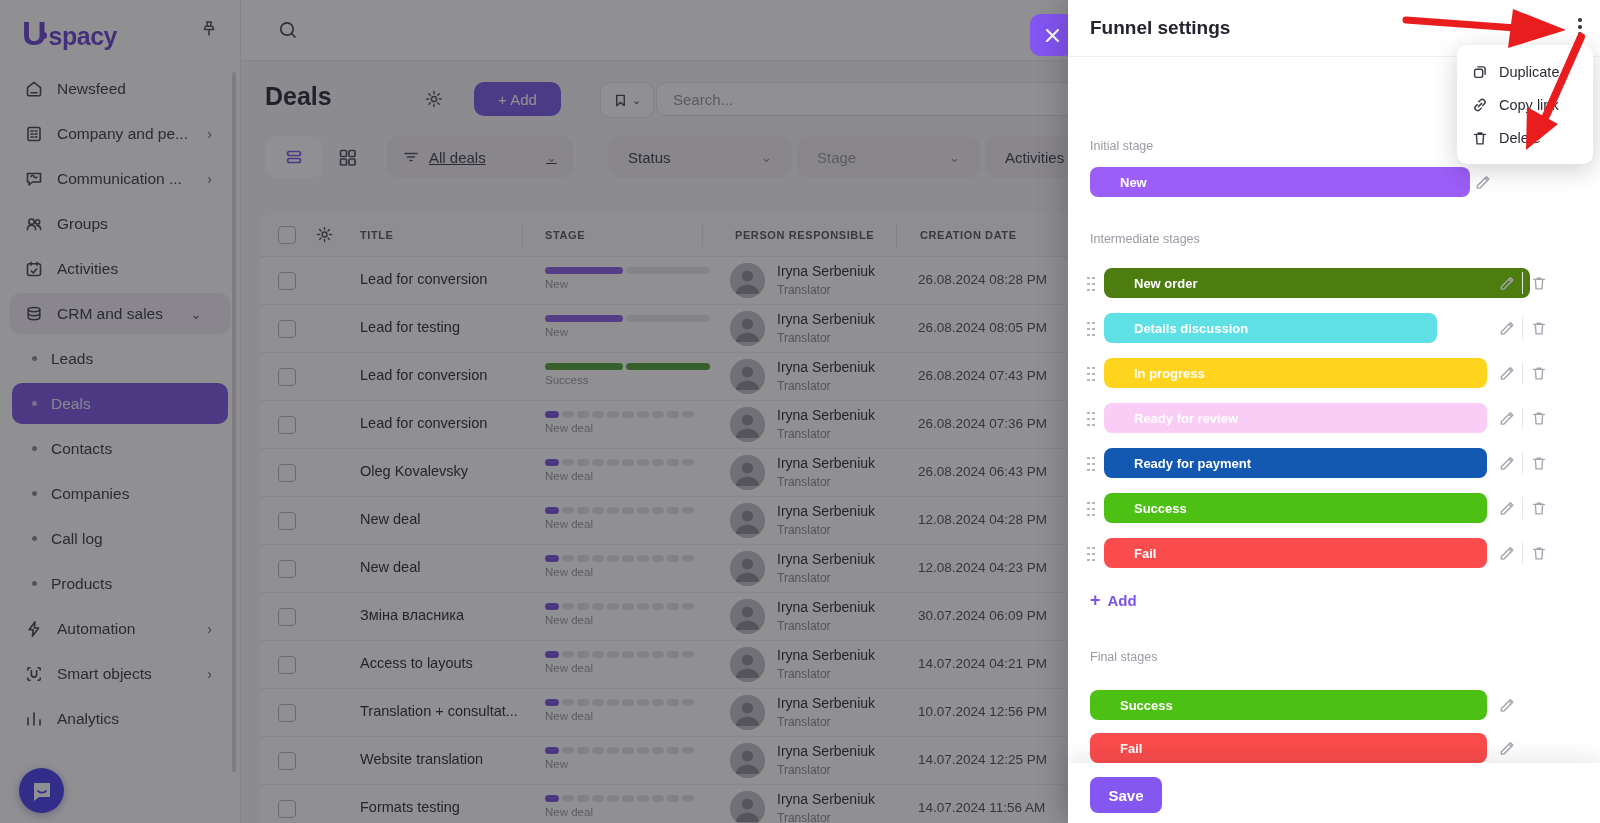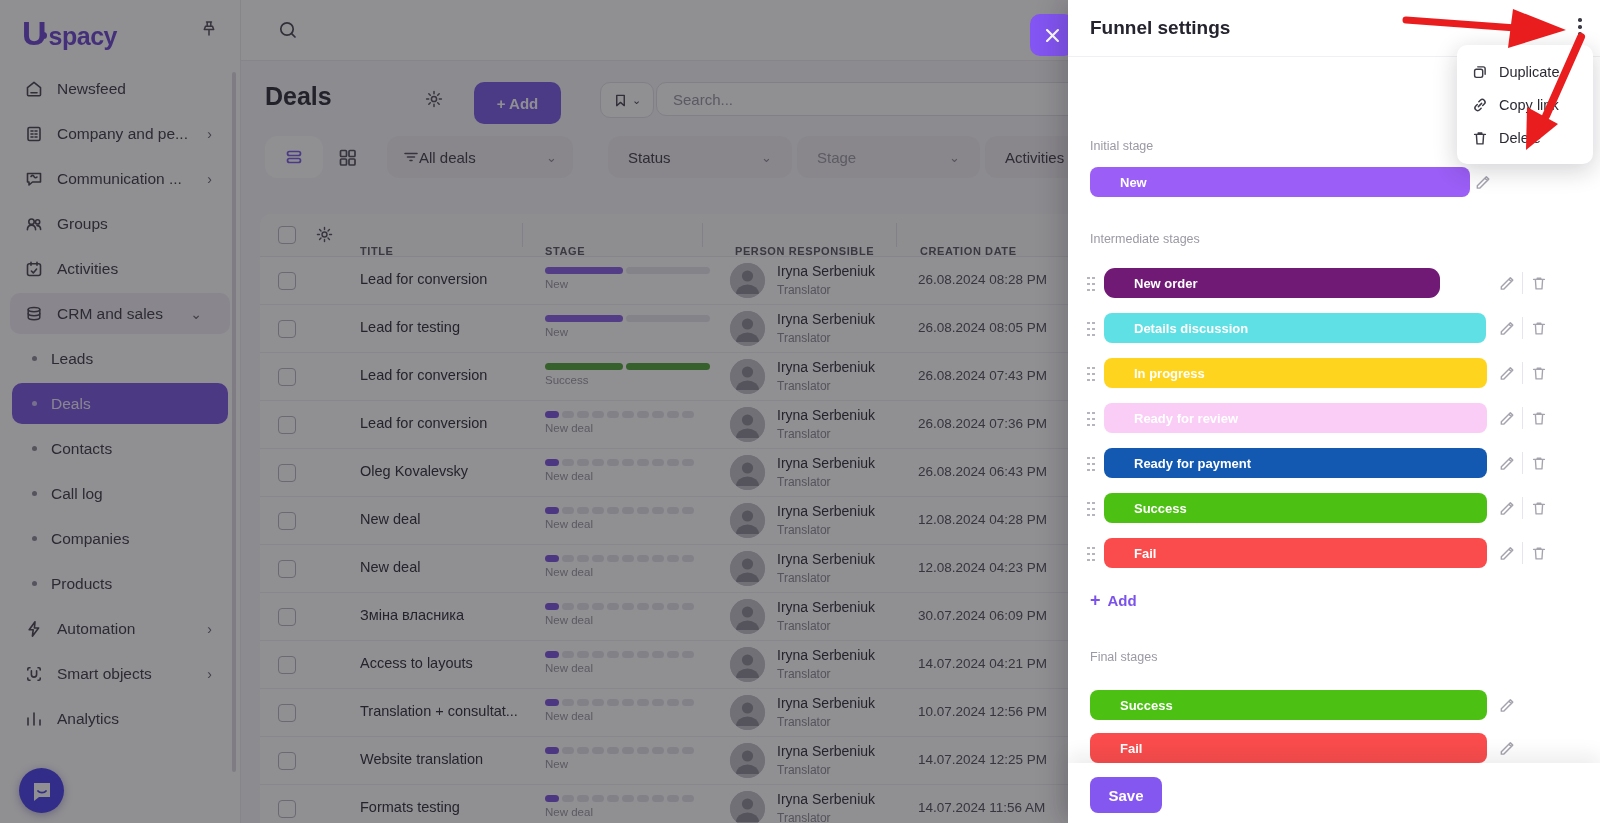--- a/index.html
+++ b/index.html
@@ -25,41 +25,41 @@
   .side-scroll{position:absolute;right:4px;top:72px;width:4px;height:700px;background:#DEDDE3;border-radius:2px;}
   
   .chat-fab{position:absolute;left:19px;top:768px;width:45px;height:45px;border-radius:50%;background:#4C44EE;z-index:30;
             display:flex;align-items:center;justify-content:center;box-shadow:0 2px 8px rgba(40,30,120,.35);}
   
   .main{position:absolute;left:241px;top:0;width:1359px;height:823px;background:#F7F7F9;}
   .topbar{position:absolute;left:0;top:0;width:100%;height:60px;background:#FFFFFF;border-bottom:1px solid #EDECF0;}
   .search-ico{position:absolute;left:36px;top:19px;color:#4A4754;}
   .page-title{position:absolute;left:24px;top:82px;font-size:25px;font-weight:700;color:#2E2C38;}
   .hdr-gear{position:absolute;left:183px;top:89px;color:#56535F;}
-  .btn-add{position:absolute;left:233px;top:82px;width:87px;height:42px;background:#7C5CE8;border-radius:10px;
-           color:#fff;font-size:15px;font-weight:700;display:flex;align-items:center;justify-content:center;}
+  .btn-add{position:absolute;left:233px;top:82px;width:87px;height:34px;background:#7C5CE8;border-radius:10px;
+           color:#fff;font-size:15px;font-weight:400;display:flex;align-items:center;justify-content:center;}
   .bm-pill{position:absolute;left:359px;top:82px;width:52px;height:34px;background:#fff;border:1px solid #E3E2E8;border-radius:10px;
            display:flex;align-items:center;justify-content:center;gap:4px;color:#4A4754;}
   .srch{position:absolute;left:415px;top:82px;width:560px;height:34px;background:#fff;border:1px solid #E3E2E8;border-radius:10px;
         font-size:15px;color:#3B3945;padding:0 16px;box-sizing:border-box;font-family:"Liberation Sans",sans-serif;outline:none;}
   .srch::placeholder{color:#9A98A2;}
   .view-pill{position:absolute;left:24px;top:136px;width:58px;height:42px;background:#fff;border-radius:12px;
              display:flex;align-items:center;justify-content:center;color:#7C5CE8;}
   .grid-ico{position:absolute;left:96px;top:147px;color:#55525E;}
   .pill{position:absolute;top:136px;height:42px;background:#F1F0F4;border-radius:12px;display:flex;align-items:center;
         font-size:15px;color:#44414D;box-sizing:border-box;}
   .pill .chev{margin-left:auto;color:#8F8D98;font-size:13px;}
-  .pill.p-alldeals{left:146px;width:186px;padding:0 16px;}
+  .pill.p-alldeals{left:146px;width:186px;padding:0 16px;gap:10px;text-decoration:underline;}
   .pill.p-status{left:367px;width:184px;padding:0 20px;}
   .pill.p-stage{left:556px;width:183px;padding:0 20px;color:#9D9BA5;}
   .pill.p-activities{left:744px;width:150px;padding:0 20px;}
   
   .card{position:absolute;left:19px;top:214px;width:1340px;height:620px;background:#fff;border-radius:12px 12px 0 0;}
   .thead{position:relative;height:42px;border-bottom:1px solid #ECEBEF;background:#FBFBFC;border-radius:12px 12px 0 0;}
-  .thead .hl-txt{position:absolute;top:15px;font-size:11px;font-weight:700;letter-spacing:.6px;color:#5B5964;margin-top:16px;}
+  .thead .hl-txt{position:absolute;top:15px;font-size:11px;font-weight:700;letter-spacing:.6px;color:#5B5964;}
   .c-title{left:100px}.c-stage{left:285px}.c-person{left:475px}.c-date{left:660px}
   .vd{position:absolute;top:9px;width:1px;height:24px;background:#E5E4EA;}
   .vd1{left:262px}.vd2{left:442px}.vd3{left:636px}
   .cb{position:absolute;left:18px;top:50%;margin-top:-9px;width:18px;height:18px;border:1.6px solid #B9B7C0;border-radius:4px;background:#fff;box-sizing:border-box;}
   .thead .gear{position:absolute;left:55px;top:11px;color:#56535F;}
   .trow{position:relative;height:47px;border-bottom:1px solid #F0EFF3;}
   .trow .t{position:absolute;left:100px;top:14px;font-size:14.5px;color:#33313C;}
   .stg{position:absolute;left:285px;top:9px;}
   .sbar{display:flex;gap:3px;align-items:center;height:8px;}
   .seg-wide{height:7px;border-radius:4px;}
@@ -188,25 +188,25 @@
       <div class="sub-item active">
         <span class="bullet"></span>
         <span>Deals</span>
       </div>
       <div class="sub-item">
         <span class="bullet"></span>
         <span>Contacts</span>
       </div>
       <div class="sub-item">
         <span class="bullet"></span>
-        <span>Call log</span>
+        <span>Companies</span>
       </div>
       <div class="sub-item">
         <span class="bullet"></span>
-        <span>Companies</span>
+        <span>Call log</span>
       </div>
       <div class="sub-item">
         <span class="bullet"></span>
         <span>Products</span>
       </div>
       <div class="nav-item">
         <span class="nicon">
             <svg width="20" height="20" viewBox="0 0 20 20" fill="none" stroke="currentColor" stroke-width="1.6" stroke-linejoin="round">
               <path d="M11 2.8 5.2 10.8h4l-.8 6.4 6.2-8.2h-4.2z"></path>
             </svg>
@@ -749,35 +749,35 @@
         </svg>
     </span>
     <div class="stage-bar" style="left: 22px; top: 733px; width: 397px; background-color: rgb(250, 76, 76);">Fail</div>
     <span class="rowtool" style="left:430px;top:738px">
       <svg width="19" height="19" viewBox="0 0 20 20" fill="none" stroke="currentColor" stroke-width="1.5" stroke-linecap="round" stroke-linejoin="round">
           <path d="M3.5 14.5 13 5l2.5 2.5L6 17H3.5zM11.5 6.5 14 9"></path>
         </svg>
     </span>
 
       <span class="handle" style="top: 275px;"></span>
-      <div class="stage-bar" style="left: 36px; width: 336px; top: 268px; background-color: #701a75; border-radius: 11px;">New order</div>
+      <div class="stage-bar" style="left: 36px; width: 426px; top: 268px; background-color: #4d7c0f;">New order</div>
       <span class="rowtool pencil" style="left: 430px; top: 273px;">
         <svg width="19" height="19" viewBox="0 0 20 20" fill="none" stroke="currentColor" stroke-width="1.5" stroke-linecap="round" stroke-linejoin="round">
           <path d="M3.5 14.5 13 5l2.5 2.5L6 17H3.5zM11.5 6.5 14 9"></path>
         </svg>
       </span>
       <span class="tool-sep" style="left: 454px; top: 272px;"></span>
       <span class="rowtool trash" style="left: 462px; top: 274px;">
         <svg width="18" height="18" viewBox="0 0 20 20" fill="none" stroke="currentColor" stroke-width="1.5" stroke-linecap="round" stroke-linejoin="round">
           <path d="M4 6h12M8 6V4.5h4V6M6 6l.7 10.5h6.6L14 6"></path>
         </svg>
       </span>
 
       <span class="handle" style="top: 320px;"></span>
-      <div class="stage-bar" style="left: 36px; width: 382px; top: 313px; background-color: rgb(95, 224, 228);">Details discussion</div>
+      <div class="stage-bar" style="left: 36px; width: 333px; top: 313px; background-color: rgb(95, 224, 228);">Details discussion</div>
       <span class="rowtool pencil" style="left: 430px; top: 318px;">
         <svg width="19" height="19" viewBox="0 0 20 20" fill="none" stroke="currentColor" stroke-width="1.5" stroke-linecap="round" stroke-linejoin="round">
           <path d="M3.5 14.5 13 5l2.5 2.5L6 17H3.5zM11.5 6.5 14 9"></path>
         </svg>
       </span>
       <span class="tool-sep" style="left: 454px; top: 317px;"></span>
       <span class="rowtool trash" style="left: 462px; top: 319px;">
         <svg width="18" height="18" viewBox="0 0 20 20" fill="none" stroke="currentColor" stroke-width="1.5" stroke-linecap="round" stroke-linejoin="round">
           <path d="M4 6h12M8 6V4.5h4V6M6 6l.7 10.5h6.6L14 6"></path>
         </svg>

